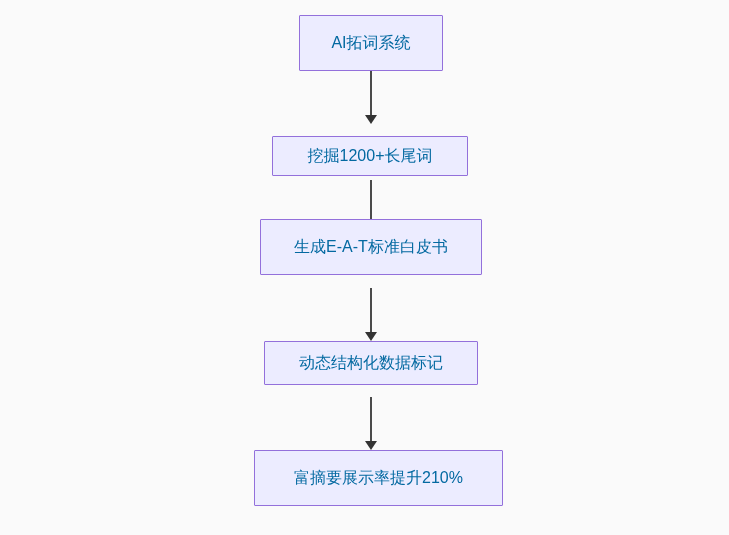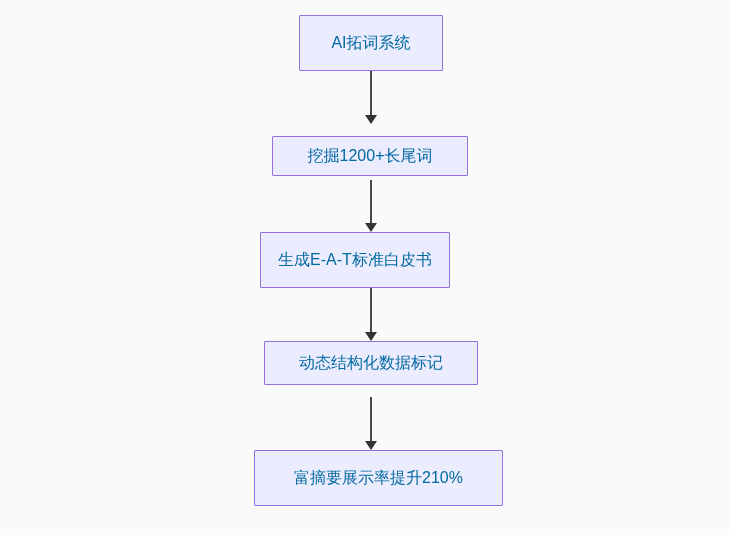--- a/index.html
+++ b/index.html
@@ -43,21 +43,21 @@
   .arrow .head {
     width: 0;
     height: 0;
     border-left: 6px solid transparent;
     border-right: 6px solid transparent;
     border-top: 9px solid #333333;
   }
   
   #node-0 { left: 299px; top: 15px;  width: 144px; height: 56px; }
   #node-1 { left: 272px; top: 124px; width: 196px; height: 40px; margin-top: 12px; }
-  #node-2 { left: 260px; top: 232px; width: 190px; height: 56px; }
+  #node-2 { left: 260px; top: 219px; width: 222px; height: 56px; }
   #node-3 { left: 264px; top: 341px; width: 214px; height: 44px; }
   #node-4 { left: 254px; top: 450px; width: 249px; height: 56px; }
   
   #arrow-0 { left: 365px; top: 71px;  height: 53px; }
   #arrow-1 { left: 365px; top: 180px; height: 52px; }
   #arrow-2 { left: 365px; top: 288px; height: 53px; }
   #arrow-3 { left: 365px; top: 397px; height: 53px; }
 </style>
 </head>
 <body>

